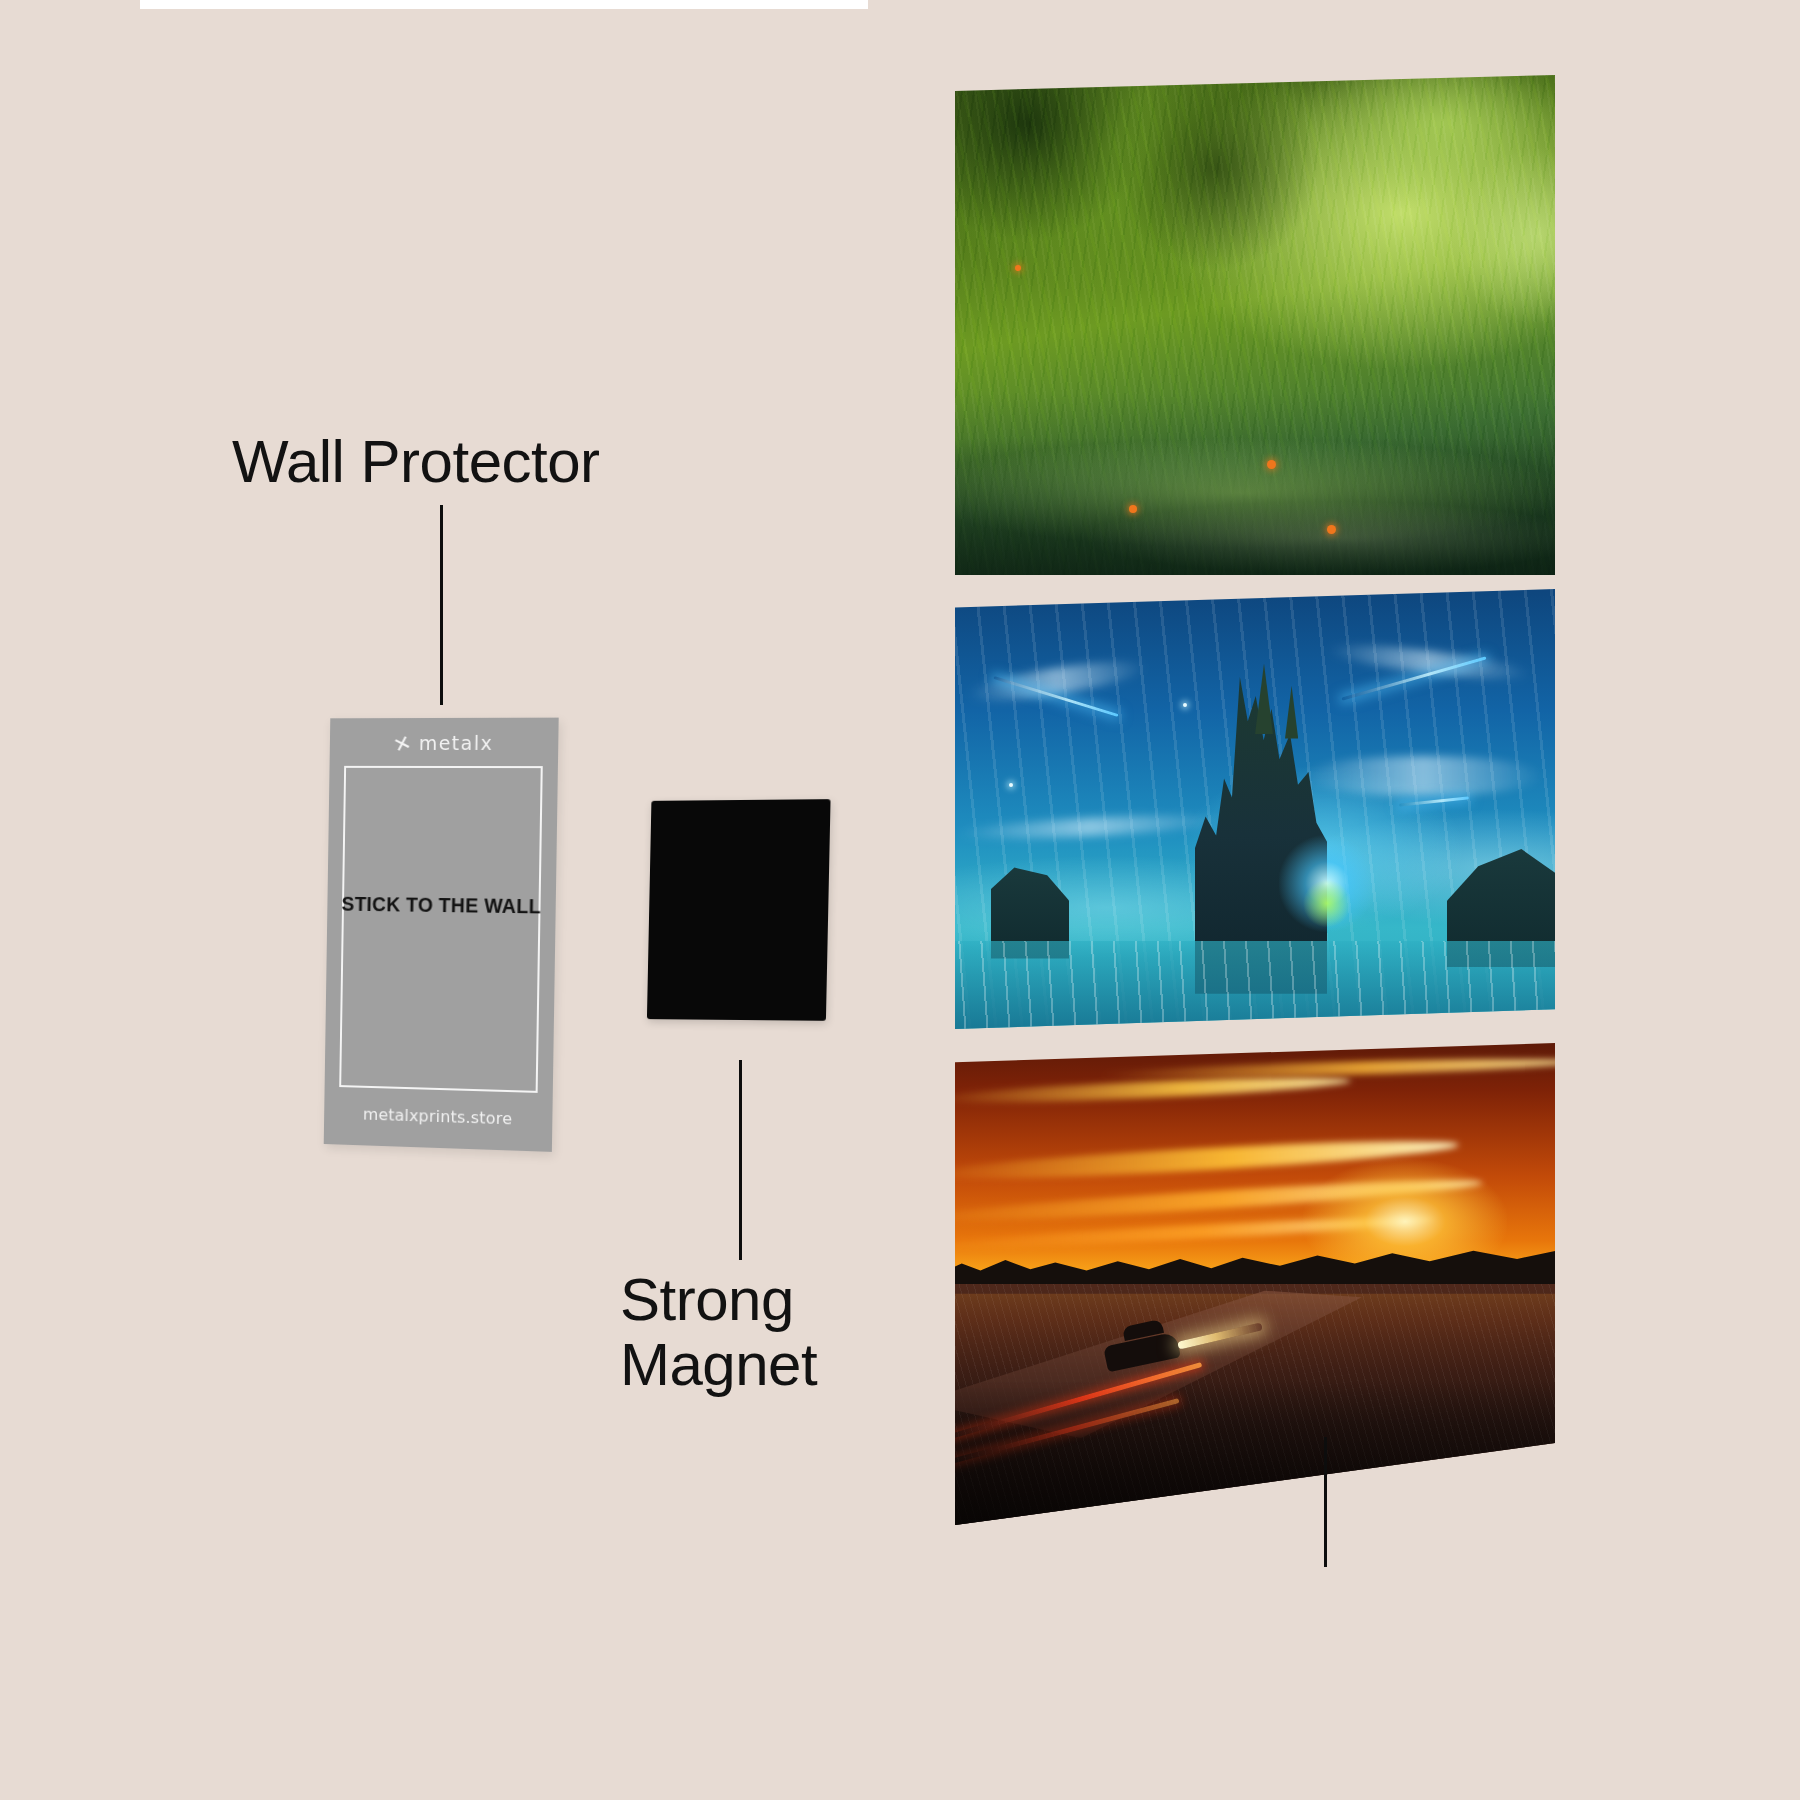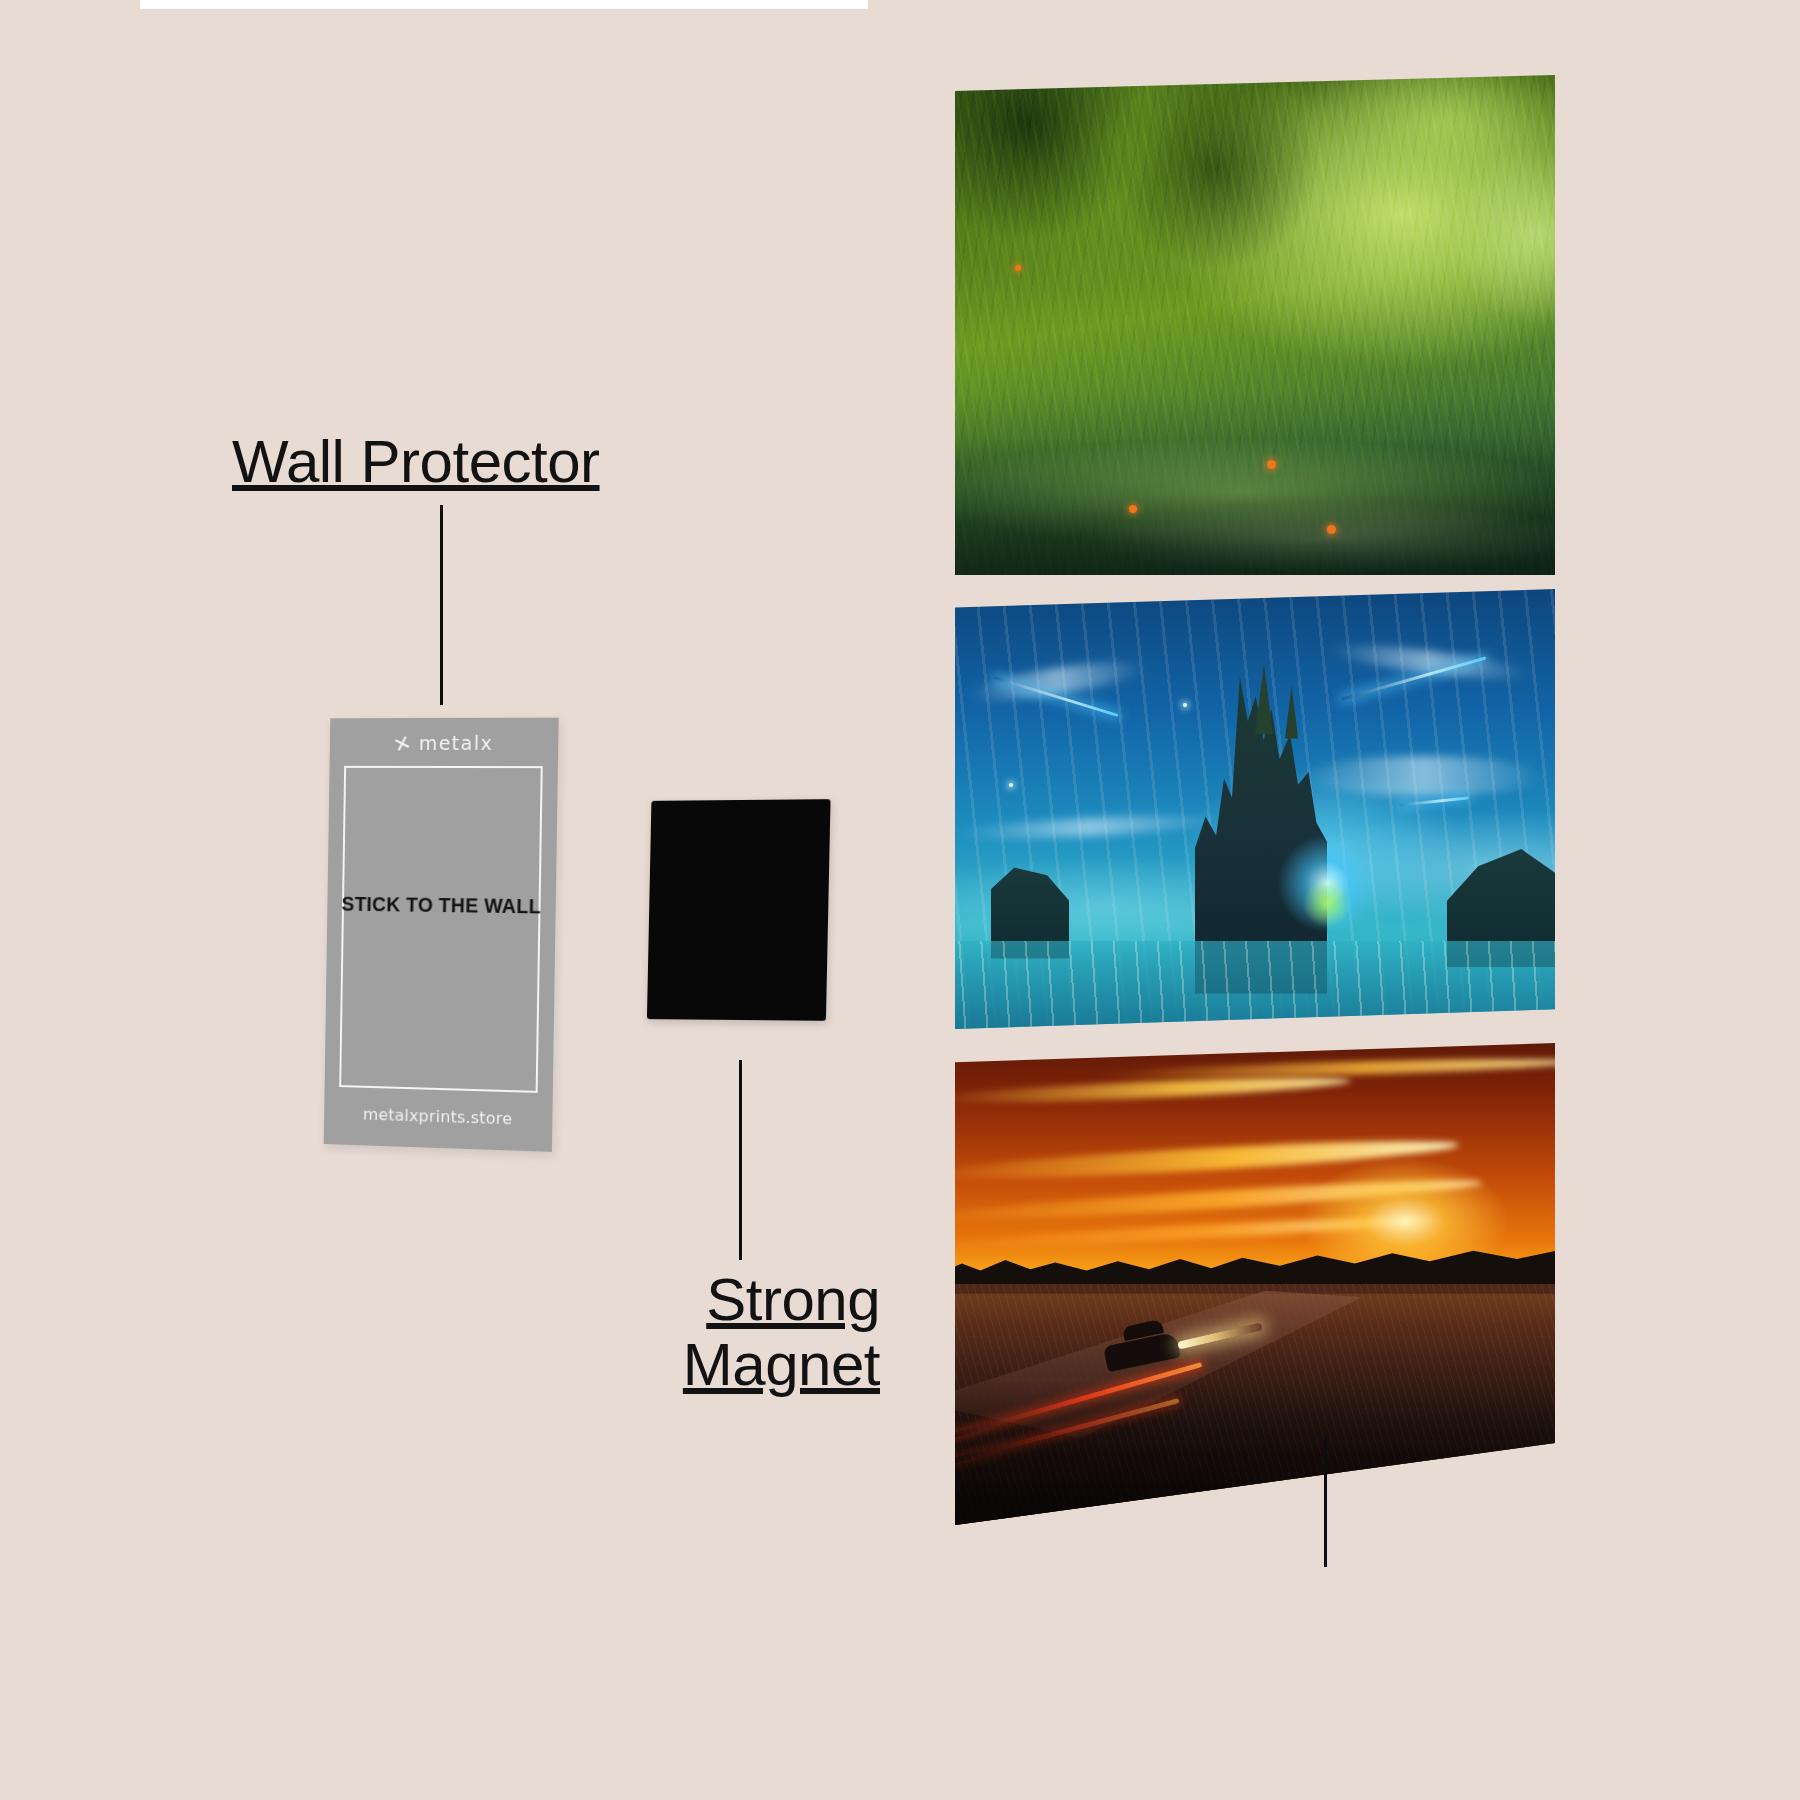--- a/index.html
+++ b/index.html
@@ -27,32 +27,31 @@
   }
 
   
   .callout-label {
     position: absolute;
     color: #121212;
     font-weight: 400;
     letter-spacing: -0.5px;
     white-space: pre-line;
     line-height: 1.08;
-    text-decoration: underline;
   }
   #label-wall-protector {
     left: 232px;
     top: 430px;
     font-size: 60px;
   }
   #label-strong-magnet {
     left: 620px;
     top: 1268px;
     font-size: 60px;
-    text-align: right;
+    text-align: left;
     width: 260px;
   }
   #label-metal-poster {
     left: 1130px;
     top: 1572px;
     font-size: 60px;
   }
 
   .leader-line {
     position: absolute;

